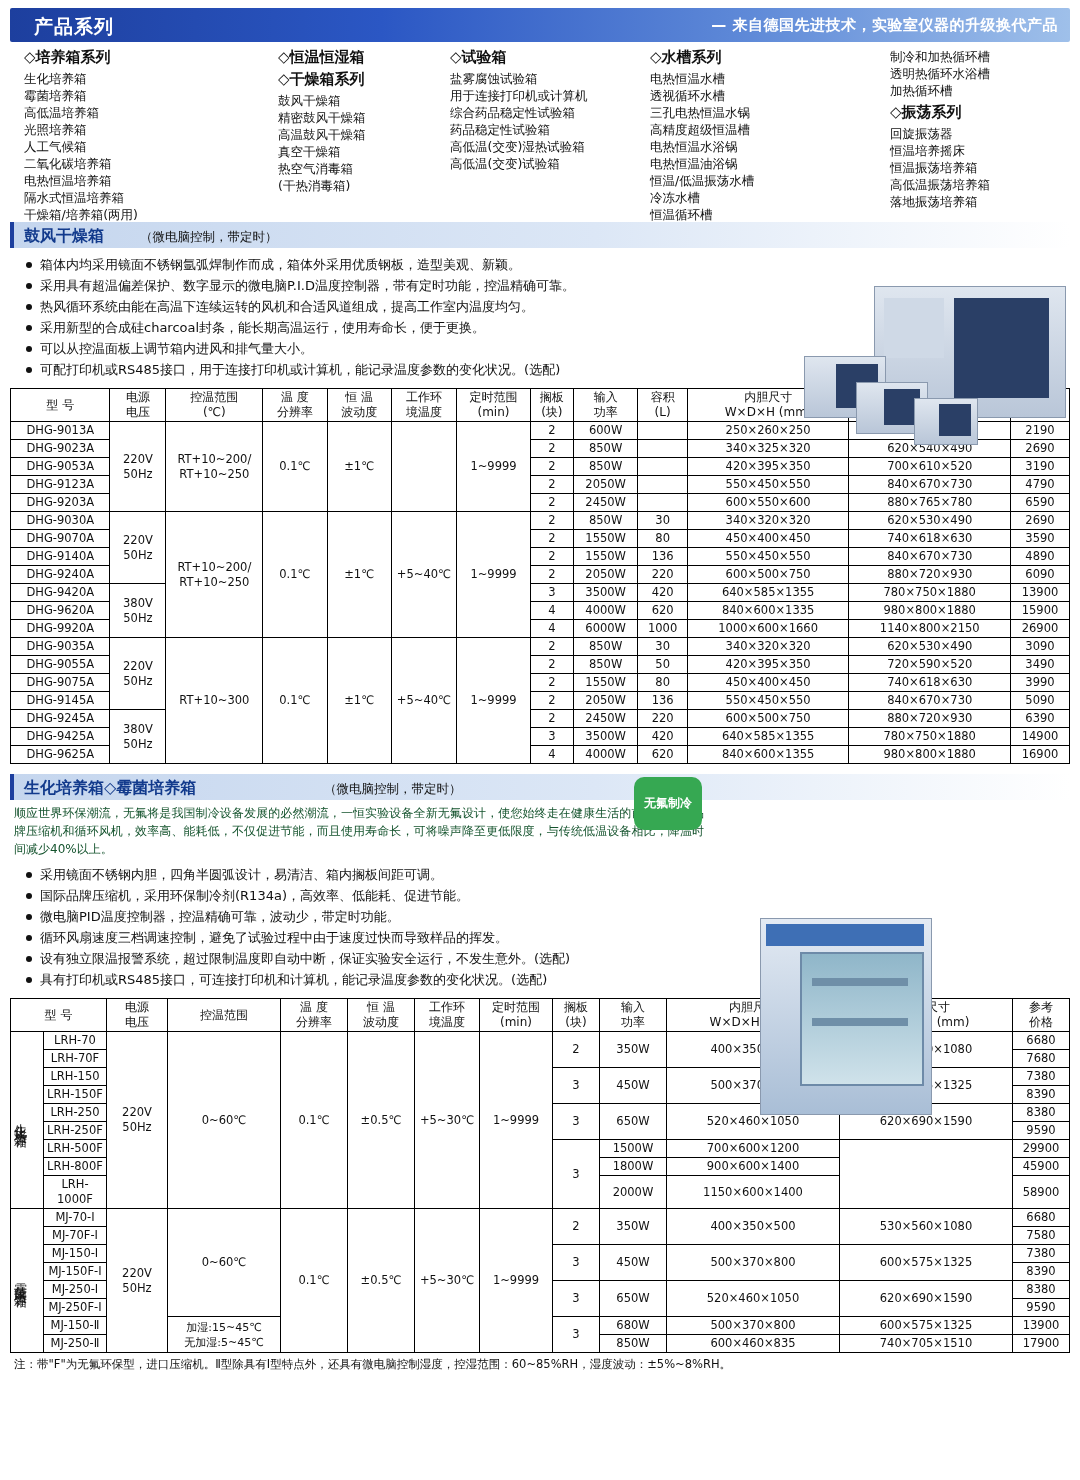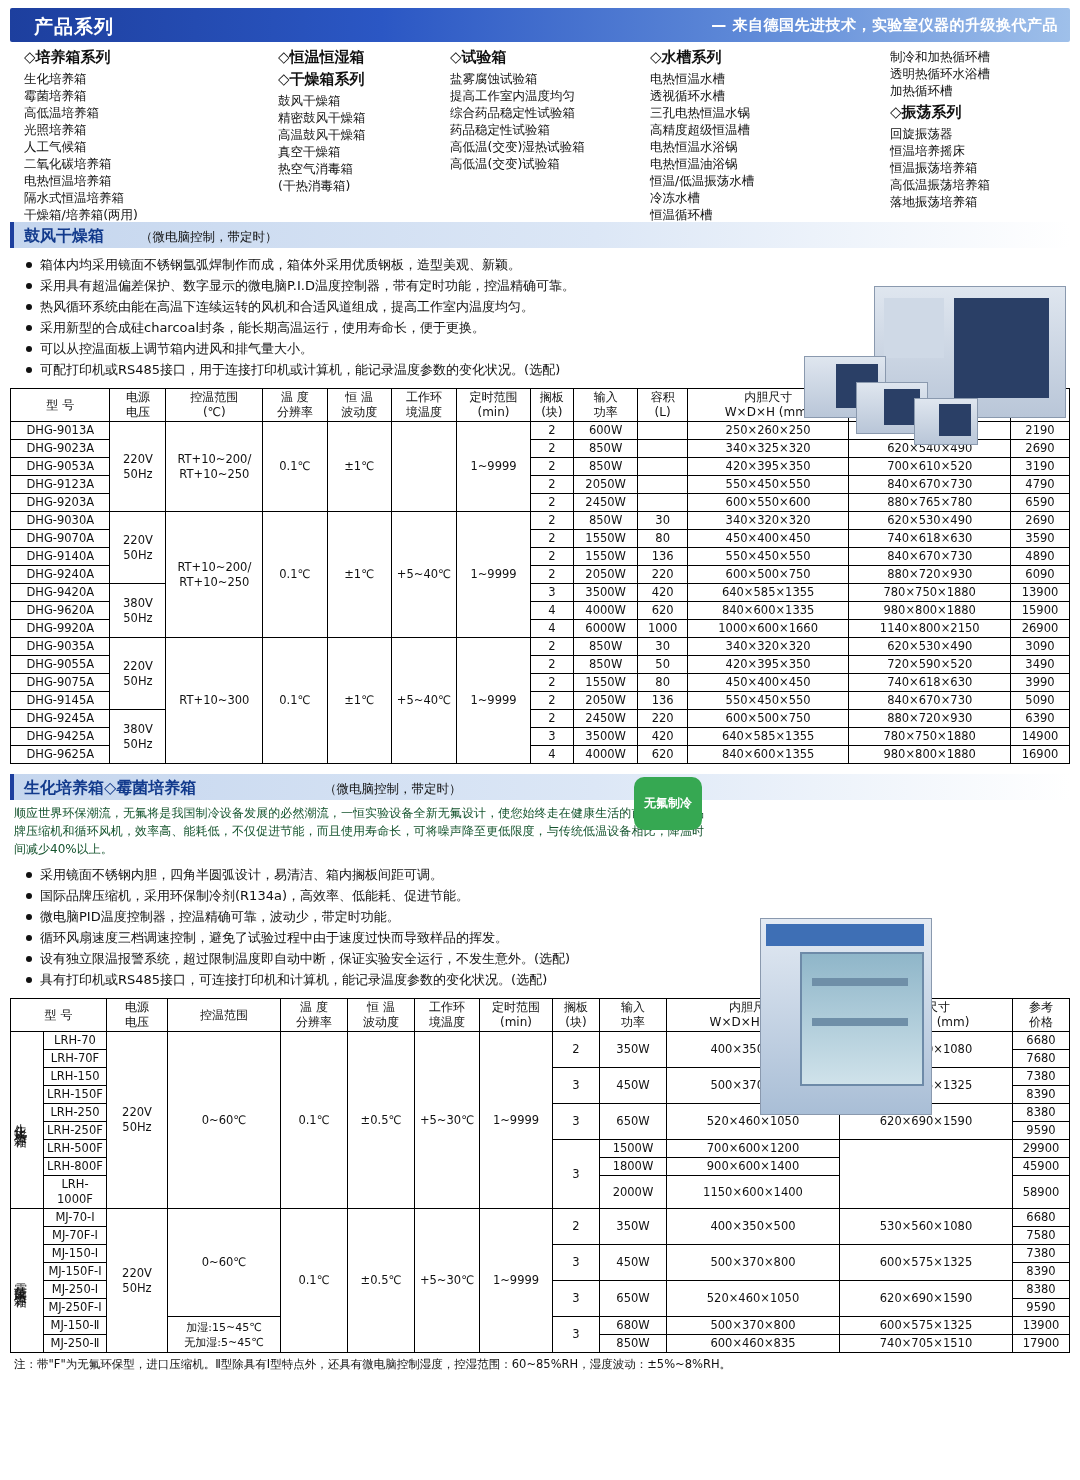--- a/index.html
+++ b/index.html
@@ -110,21 +110,21 @@
       <div class="itm">精密鼓风干燥箱</div>
       <div class="itm">高温鼓风干燥箱</div>
       <div class="itm">真空干燥箱</div>
       <div class="itm">热空气消毒箱</div>
       <div class="itm">(干热消毒箱)</div>
     </div>
 
     <div class="col c3">
       <div class="cat">◇试验箱</div>
       <div class="itm">盐雾腐蚀试验箱</div>
-      <div class="itm">提高工作室内温度均匀</div>
+      <div class="itm">用于连接打印机或计算机</div>
       <div class="itm">综合药品稳定性试验箱</div>
       <div class="itm">药品稳定性试验箱</div>
       <div class="itm">高低温(交变)湿热试验箱</div>
       <div class="itm">高低温(交变)试验箱</div>
     </div>
 
     <div class="col c4">
       <div class="cat">◇水槽系列</div>
       <div class="itm">电热恒温水槽</div>
       <div class="itm">透视循环水槽</div>

